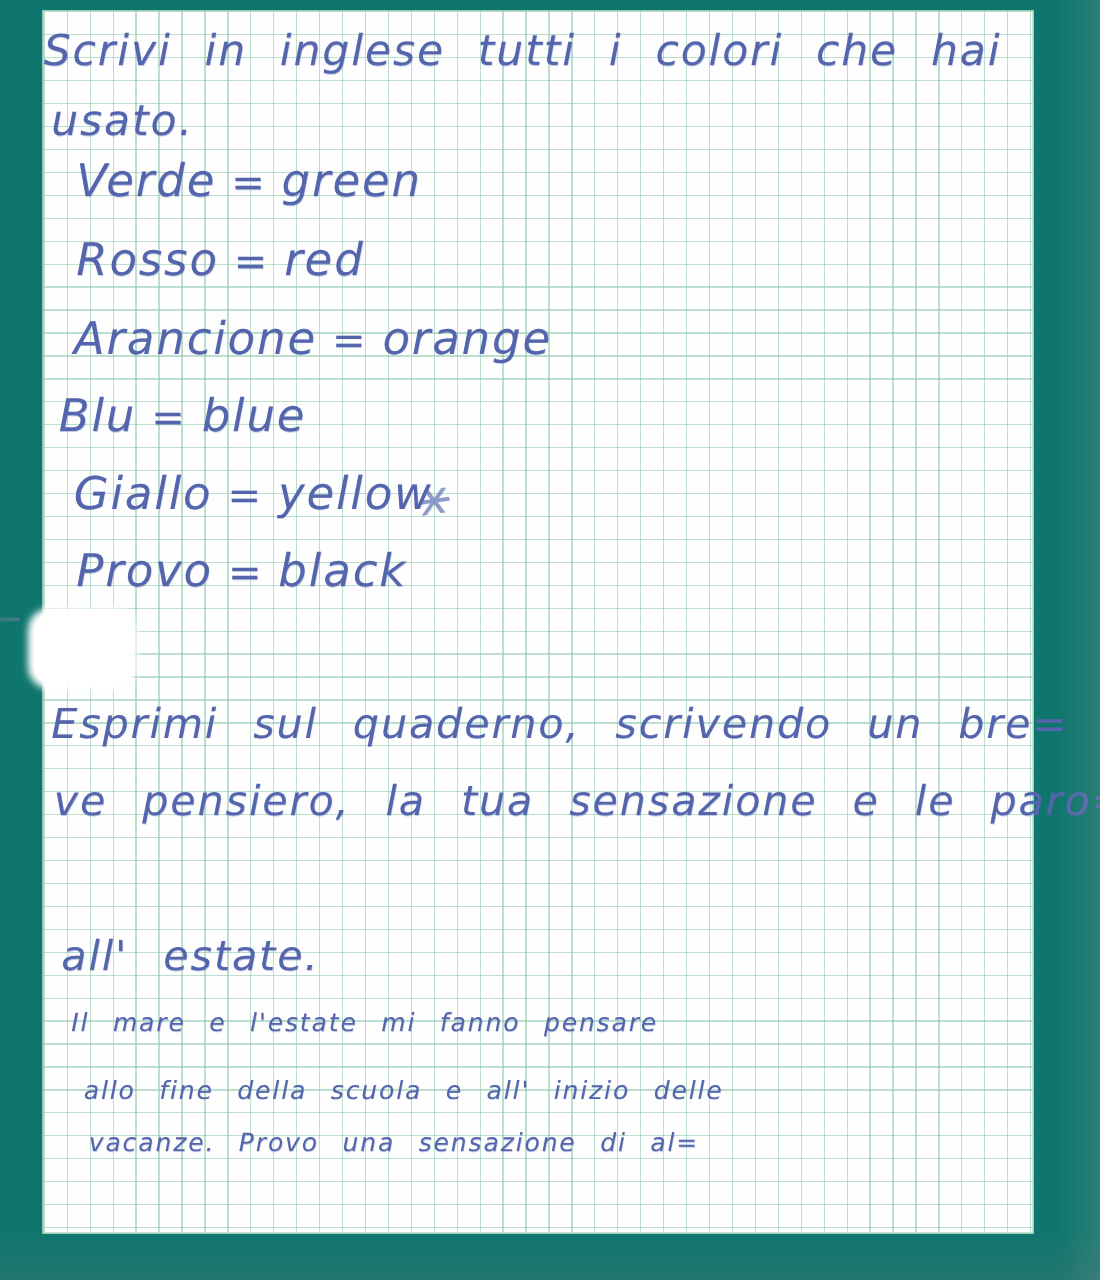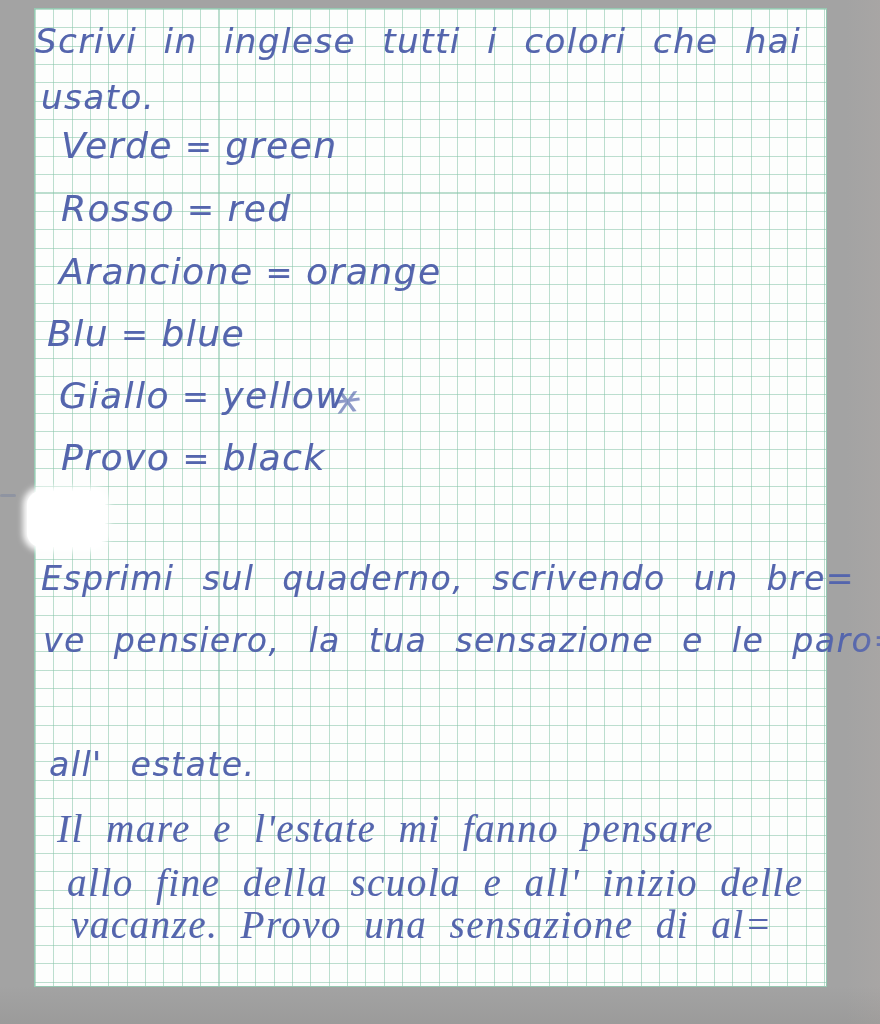--- a/index.html
+++ b/index.html
@@ -1,40 +1,40 @@
 <!DOCTYPE html>
 <html><head>
 <meta charset="utf-8">
 <style>
   * { margin:0; padding:0; box-sizing:border-box; }
   html,body { width:880px; height:1024px; overflow:hidden; background:#fdfdfc; }
   body { font-family:"DejaVu Sans", sans-serif; position:relative; }
 
-  .scan-area { position:absolute; inset:0; background:#a3a3a3; }
+  .scan-area { position:absolute; inset:0; background:#0f766e; }
   .scan-shadow-bottom { position:absolute; left:0; right:0; bottom:0; height:38px;
       background:linear-gradient(to bottom, rgba(0,0,0,0) 0%, rgba(120,118,115,0.18) 100%); }
   .scan-band-right { position:absolute; top:0; right:0; width:34px; height:100%;
       background:linear-gradient(to right, rgba(0,0,0,0), rgba(196,180,172,0.15)); }
 
   .paper { position:absolute; left:34px; top:8px; width:793px; height:979px;
       background-color:#fdfefd;
       background-image:
         repeating-linear-gradient(to right,  rgba(134,196,168,0.55) 0px, rgba(134,196,168,0.55) 1px, transparent 1px, transparent 18.35px),
         repeating-linear-gradient(to bottom, rgba(134,196,168,0.55) 0px, rgba(134,196,168,0.55) 1px, transparent 1px, transparent 18.35px);
       border:1px solid #96c9b2; }
 
   .hw { position:absolute; font-family:"DejaVu Sans", sans-serif; font-style:italic;
       color:#5465ad; white-space:nowrap; letter-spacing:1.5px;
       text-shadow:0.4px 0.4px 0.6px rgba(84,101,173,0.35); }
 
   .prompt  { font-size:34px; word-spacing:14px; }
   .colrow  { font-size:36px; }
   .colrow .eq { margin:0 12px; font-size:32px; }
   .task    { font-size:33px; word-spacing:16px; }
-  .answer  { font-size:39px; word-spacing:11px;font-family:Liberation Serif, serif; }
+  .answer  { font-size:20px; word-spacing:11px; }
 
   
   .l-p1 { left:0px;  top:12px;  }
   .l-p2 { left:6px;  top:68px;  }
   .l-c0 { left:26px; top:116px; }
   .l-c1 { left:26px; top:179px; }
   .l-c2 { left:24px; top:242px; }
   .l-c3 { left:12px; top:304px; }
   .l-c4 { left:24px; top:366px; }
   .l-c5 { left:26px; top:428px; }

